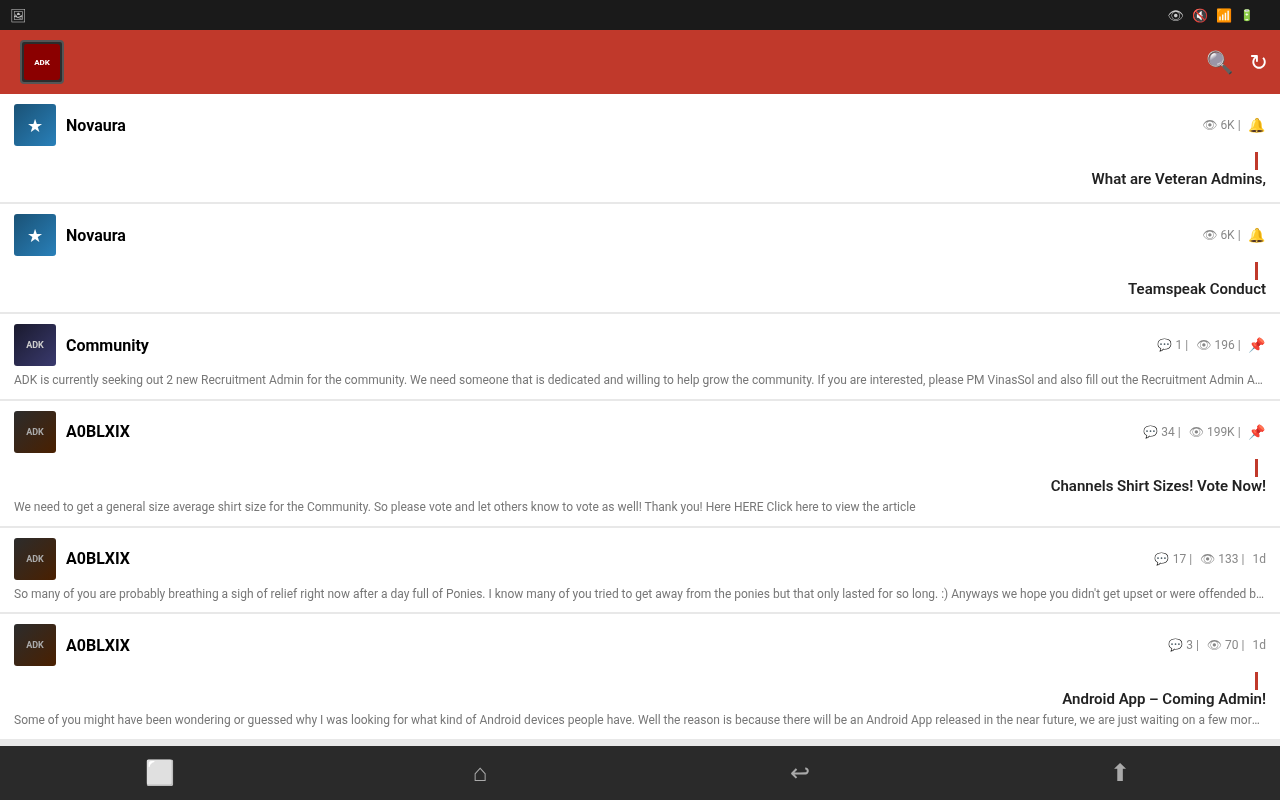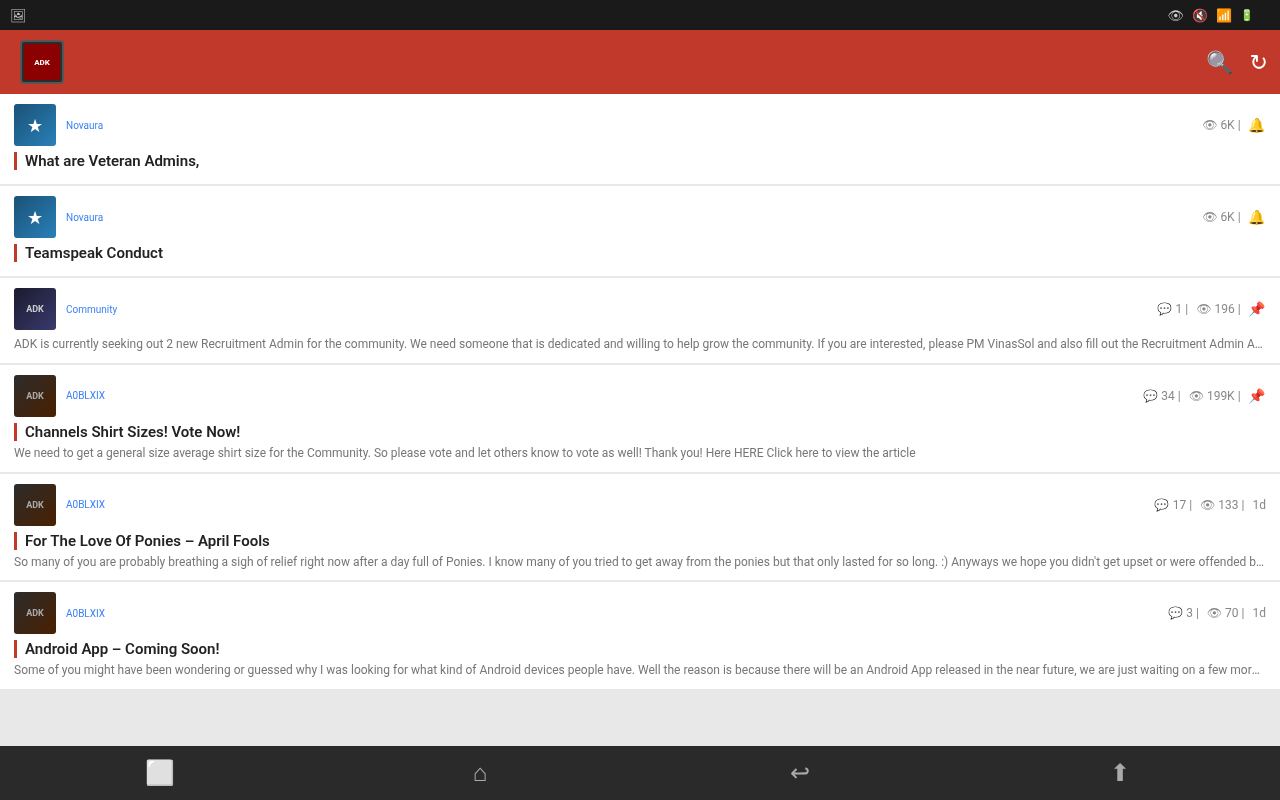--- a/index.html
+++ b/index.html
@@ -82,27 +82,28 @@
     .post-avatar {
       width: 42px;
       height: 42px;
       background: #3a6ea5;
       border-radius: 3px;
       margin-right: 10px;
       flex-shrink: 0;
       overflow: hidden;
       display: flex; align-items: center; justify-content: center;
     }
-    .post-author { color: #3b82f6; font-size: 10px; font-weight: 400; flex: 1; }
+    .post-author { color: #000000; font-size: 16px; font-weight: 700; flex: 1; }
     .post-meta { display: flex; align-items: center; gap: 8px; color: #888; font-size: 12px; }
     .meta-item { display: flex; align-items: center; gap: 3px; }
     .post-title-row {
       display: flex;
-      align-items: flex-start;
+      align-items: flex-end;
       margin-bottom: 4px;
+      flex-direction: column;
     }
     .post-title-bar {
       width: 3px;
       height: 18px;
       background: #c0392b;
       margin-right: 8px;
       flex-shrink: 0;
     }
     .post-title { font-size: 15px; font-weight: 600; color: #222; }
     .post-excerpt { font-size: 12px; color: #777; line-height: 1.4; white-space: nowrap; overflow: hidden; text-overflow: ellipsis; }
@@ -223,41 +224,37 @@
       <div class="post-avatar" style="background: linear-gradient(135deg, #2c2c2c, #4a2000);">
         <span style="color:#aaa;font-size:9px;font-weight:bold;">ADK</span>
       </div>
       <span class="post-author">A0BLXIX</span>
       <div class="post-meta">
         <span class="meta-item"><span style="font-size:12px;">💬</span> 17 |</span>
           <span class="meta-item"><span style="font-size:12px;">👁</span> 133 |</span>
           <span class="meta-item">1d</span>
       </div>
     </div>
-    <div class="post-title-row">
-      <div class="post-title-bar"></div>
-      <span class="post-title">For The Love Of Ponies – April Fools</span>
-    </div>
     <div class="post-excerpt">So many of you are probably breathing a sigh of relief right now after a day full of Ponies. I know many of you tried to get away from the ponies but that only lasted for so long. :) Anyways we hope you didn't get upset or were offended by our April Fools joke. While browsing other sites I didn't really see anything like what we did, so I think it definitely stood out from any others. And that's what we try to do here at ADK. Now some of you are p...</div>
   </div>
     <div class="post-card">
     <div class="post-header">
       <div class="post-avatar" style="background: linear-gradient(135deg, #2c2c2c, #4a2000);">
         <span style="color:#aaa;font-size:9px;font-weight:bold;">ADK</span>
       </div>
       <span class="post-author">A0BLXIX</span>
       <div class="post-meta">
         <span class="meta-item"><span style="font-size:12px;">💬</span> 3 |</span>
           <span class="meta-item"><span style="font-size:12px;">👁</span> 70 |</span>
           <span class="meta-item">1d</span>
       </div>
     </div>
     <div class="post-title-row">
       <div class="post-title-bar"></div>
-      <span class="post-title">Android App – Coming Soon!</span>
+      <span class="post-title">Android App – Coming Admin!</span>
     </div>
     <div class="post-excerpt">Some of you might have been wondering or guessed why I was looking for what kind of Android devices people have. Well the reason is because there will be an Android App released in the near future, we are just waiting on a few more things before it gets published to the Google Play Store. At this current time it will really only be the forums and a few other pages, but the main purpose of it is to make browsing the forums easier on all of you as</div>
   </div>
   </div>
 
 <div class="bottom-nav">
   <span class="nav-btn">⬜</span>
   <span class="nav-btn">⌂</span>
   <span class="nav-btn">↩</span>
   <span class="nav-btn">⬆</span>

